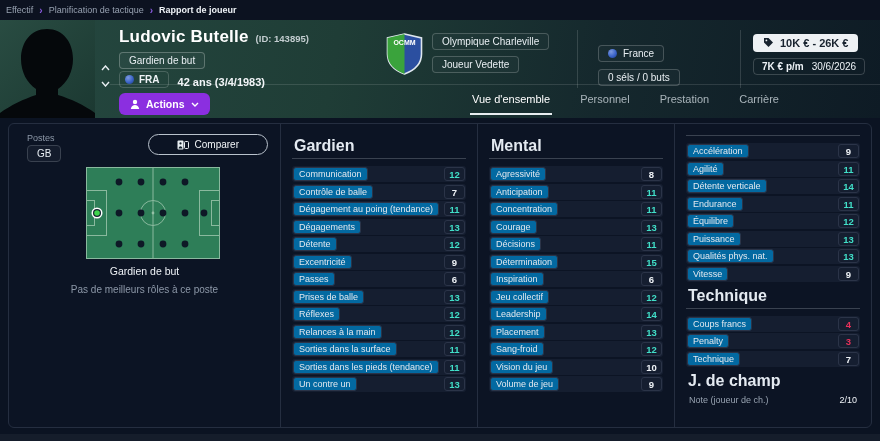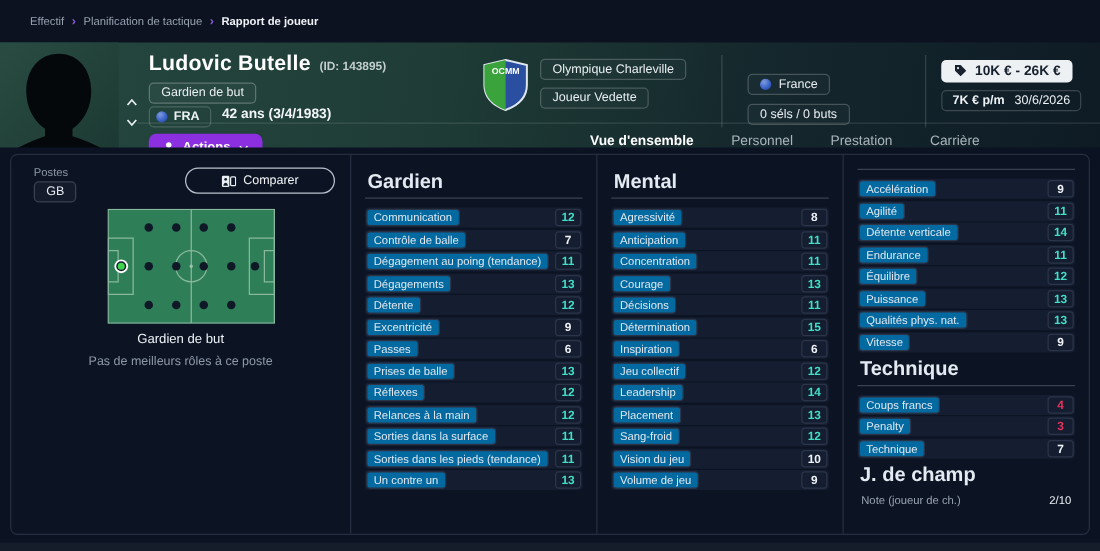--- a/index.html
+++ b/index.html
@@ -4,22 +4,22 @@
 <style>
   * { box-sizing: border-box; margin: 0; padding: 0; }
   html,body { width:880px; height:441px; overflow:hidden; }
   body {
     font-family: "Liberation Sans", "DejaVu Sans", sans-serif;
     background:#0b1322; color:#eef2f6;
     position:relative;
   }
   
   .breadcrumb {
-    height:34px; background:#0c1220; display:flex; align-items:center;
-    padding:0 24px; gap:6px; font-size:9px; color:#97a1b0;
+    height:20px; background:#0c1220; display:flex; align-items:center;
+    padding:0 6px; gap:6px; font-size:9px; color:#97a1b0;
   }
   .crumb { cursor:default; }
   .crumb.active { color:#eef2f6; font-weight:bold; }
   .crumb-sep { color:#8a5be0; font-size:10px; font-weight:bold; }
   
   .header {
     position:relative; height:100px;
     background:linear-gradient(100deg,#254840 0%,#1f3d36 38%,#15282d 68%,#0e1b25 100%);
   }
   .portrait {
@@ -30,21 +30,21 @@
   .swap-col { position:absolute; left:101px; top:40px; display:flex; flex-direction:column; gap:3px; }
   .chev-btn { background:none; border:none; color:#e8eef2; cursor:pointer; padding:0; line-height:1; }
   .id-block { position:absolute; left:119px; top:7px; }
   .name-row { display:flex; align-items:baseline; gap:7px; }
   .player-name { font-size:17px; font-weight:bold; color:#ffffff; letter-spacing:.2px; }
   .player-id { font-size:9.5px; font-weight:bold; color:#c3cdd0; }
   .pos-badge {
     display:inline-block; margin-top:5px; padding:2px 9px; font-size:10px; color:#e8eef2;
     border:1px solid rgba(255,255,255,.25); border-radius:4px; background:rgba(255,255,255,.03);
   }
-  .nat-row { display:flex; align-items:flex-start; gap:9px; margin-top:2px; }
+  .nat-row { display:flex; align-items:flex-end; gap:9px; margin-top:2px; }
   .nat-pill { display:flex; align-items:center; gap:5px; padding:2px 8px 2px 5px;
     border:1px solid rgba(255,255,255,.18); border-radius:4px; font-size:10px; font-weight:bold; color:#eef2f6;}
   .ball-icon { width:9px; height:9px; border-radius:50%;
     background:radial-gradient(circle at 35% 30%, #7e9ade 0%, #3a63c8 55%, #1d3a86 100%); display:inline-block; }
   .age-label { font-size:11px; font-weight:bold; color:#f2f5f8; }
   .actions-btn {
     position:absolute; left:119px; top:73px; height:22px;
     display:flex; align-items:center; gap:6px; padding:0 11px;
     background:var(--actions-purple); color:#fff; border:none; border-radius:6px;
     font-size:10.5px; font-weight:bold; cursor:pointer; font-family:inherit;
@@ -64,21 +64,21 @@
   .value-pill {
     display:flex; align-items:flex-start; gap:6px; background:var(--value-pill-bg);
     color:#17222e; font-size:11px; font-weight:bold; padding:3px 10px; border-radius:4px;
   }
   .wage-pill { display:flex; gap:8px; padding:2px 8px; border:1px solid rgba(255,255,255,.18);
     border-radius:4px; font-size:10px; color:#edf2f6; }
   .wage-pill .wage { font-weight:bold; }
   .hdr-divider { position:absolute; left:110px; right:0; top:64px; height:1px; background:rgba(255,255,255,.12); }
   .tabs { position:absolute; left:470px; top:69px; display:flex; gap:26px; }
   .tab { font-size:11px; color:#a9b4ba; padding:4px 2px 8px; cursor:pointer; }
-  .tab.active { color:#ffffff; font-weight:bold; border-bottom:2px solid #e8edf0; }
+  .tab.active { color:#ffffff; font-weight:normal; border-bottom:2px solid #e8edf0; }
   
   .main { position:absolute; left:0; right:0; top:118px; bottom:0; background:#0b1322; }
   .content-panel {
     position:absolute; left:8px; right:8px; top:5px; height:305px;
     border:1px solid #252e40; border-radius:6px; display:flex; background:#0c1424;
   }
   .positions-panel { position:relative; width:272px; flex:none; border-right:1px solid #252e40; }
   .postes-label { position:absolute; left:18px; top:9px; font-size:9px; color:#8d98a8; }
   .gb-badge { position:absolute; left:18px; top:21px; padding:2px 9px; font-size:10px; color:#e6ecf2;
     border:1px solid #39414f; border-radius:4px; background:#141c2c; }

